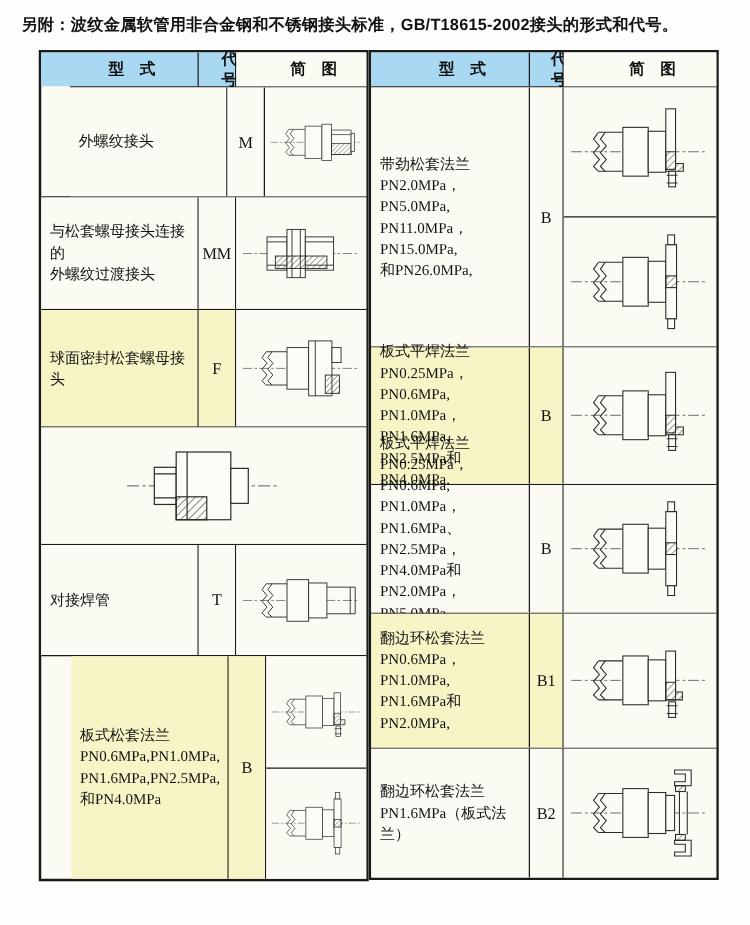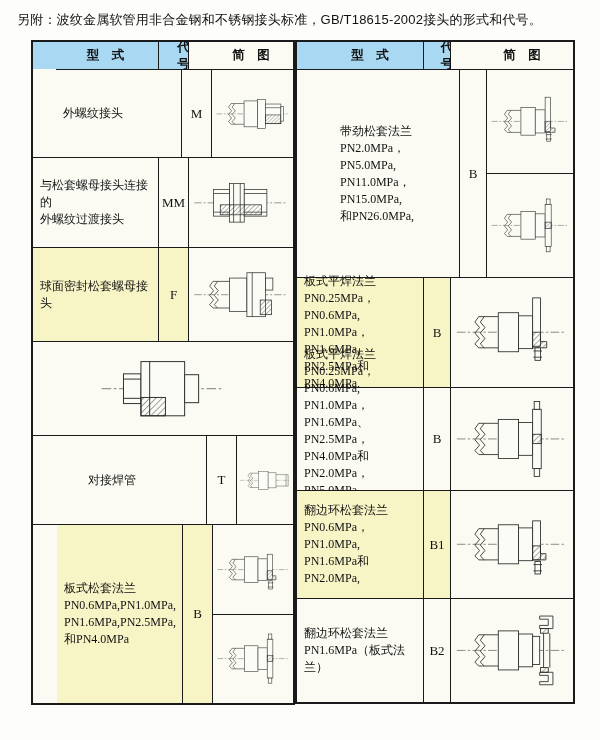--- a/index.html
+++ b/index.html
@@ -1,19 +1,19 @@
 <!DOCTYPE html>
 <html style="--header-bg: #a9d8f2; --hl-bg: #f7f4c6; --row-bg: #fbfbf4; --border: #1a1a1a;"><head>
 <meta charset="utf-8">
 <style>
   html,body{margin:0;padding:0;}
   body{background:#fff;}
   .page{position:relative;width:600px;height:740px;background:#fdfdfc;overflow:hidden;
         font-family:"Liberation Serif", serif;color:#111;}
-  .title{position:absolute;left:17px;top:11px;font-size:13px;font-weight:normal;
+  .title{position:absolute;left:17px;top:11px;font-size:13px;font-weight:bold;
          font-family:"Liberation Sans", sans-serif;letter-spacing:0.2px;white-space:nowrap;}
   .tbl{position:absolute;top:40px;border:2px solid var(--border);background:var(--row-bg);}
   .tbl-left{left:31px;width:260px;}
   .tbl-right{left:295px;width:276px;}
   .hrow{display:flex;height:27px;background:var(--header-bg);}
   .row{display:flex;border-top:1px solid var(--border);}
   .cell{box-sizing:border-box;}
   .hc{display:flex;align-items:center;justify-content:center;font-size:12.5px;font-weight:bold;padding-left:20px;}
   .c-type{width:126px;border-right:1px solid var(--border);}
   .c-code{width:30px;border-right:1px solid var(--border);}
@@ -128,21 +128,21 @@
                 <rect x="30" y="33" width="20" height="34" fill="#fcfcf7" stroke="#2b2b2b"></rect>
                 <path d="M30 39 H50 M30 61 H50" stroke="#2b2b2b" fill="none"></path>
                 <rect x="50" y="19" width="50" height="62" fill="#fcfcf7" stroke="#2b2b2b"></rect>
                 <path d="M60 19 V81" stroke="#2b2b2b" fill="none"></path>
                 <rect x="100" y="34" width="16" height="32" fill="#fcfcf7" stroke="#2b2b2b"></rect>
                 <rect x="50" y="60" width="28" height="21" fill="url(#hatch4)" stroke="#2b2b2b"></rect>
               </svg>
             </div>
           </div>
         </div>
-        <div class="row" style="height: 88px; padding-left: 48px;">
+        <div class="row" style="height: 88px;">
           <div class="cell c-type type-cell">对接焊管</div>
           <div class="cell c-code code-cell">T</div>
           <div class="cell c-diag">
             <div class="diag">
               <svg viewBox="0 0 150 100" preserveAspectRatio="xMidYMid meet" stroke-width="1.1">
                 <defs>
                   <pattern id="hatch5" patternUnits="userSpaceOnUse" width="5" height="5" patternTransform="rotate(45)">
                     <line x1="0" y1="0" x2="0" y2="5" stroke="#3a3a3a" stroke-width="1.1"></line>
                   </pattern>
                 </defs>
@@ -207,21 +207,21 @@
       </div>
   </div>
 
   <div class="tbl tbl-right">
     <div class="hrow">
       <div class="hc cell c-type">型　式</div>
       <div class="hc cell c-code">代号</div>
       <div class="hc cell c-diag">简　图</div>
     </div>
     <div>
-        <div class="row" style="height: 207px; padding-left: 36px;">
+        <div class="row" style="height: 207px;">
           <div class="cell c-type type-cell">带劲松套法兰
 PN2.0MPa，PN5.0MPa,
 PN11.0MPa，PN15.0MPa,
 和PN26.0MPa,</div>
           <div class="cell c-code code-cell">B</div>
           <div class="cell c-diag">
             <div class="diag">
               <svg viewBox="0 0 150 100" preserveAspectRatio="xMidYMid meet" stroke-width="1.1">
                 <defs>
                   <pattern id="hatch8" patternUnits="userSpaceOnUse" width="5" height="5" patternTransform="rotate(45)">

